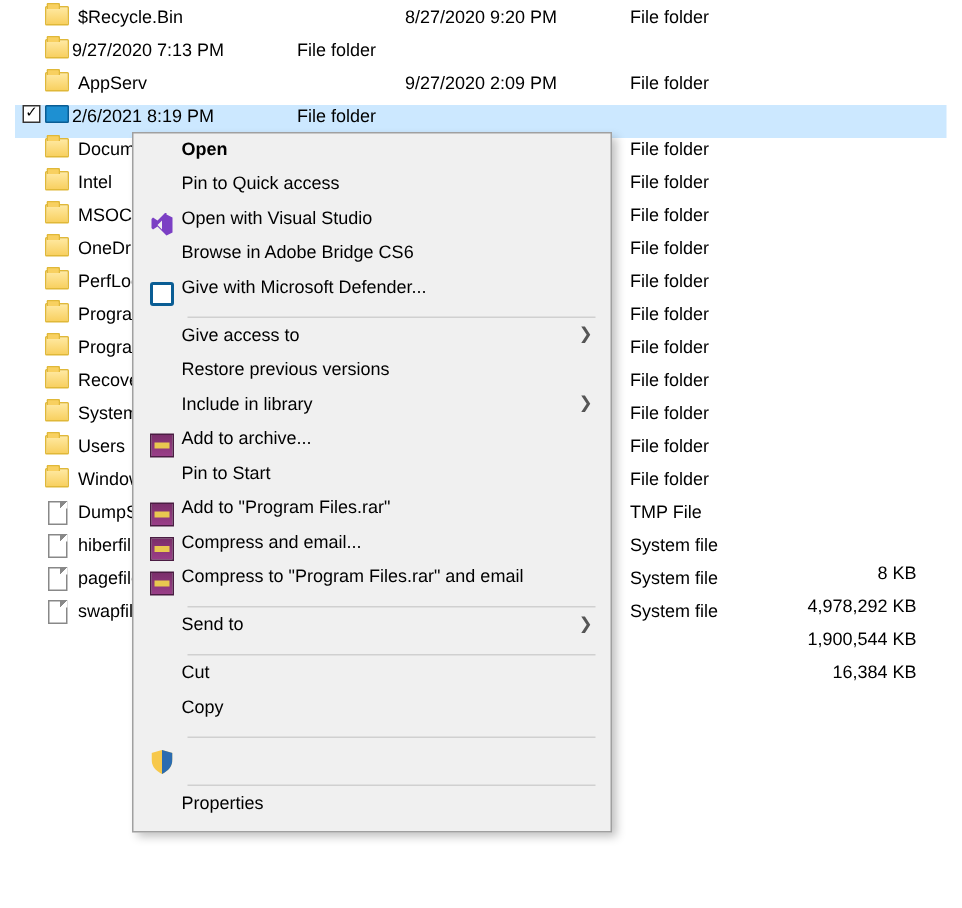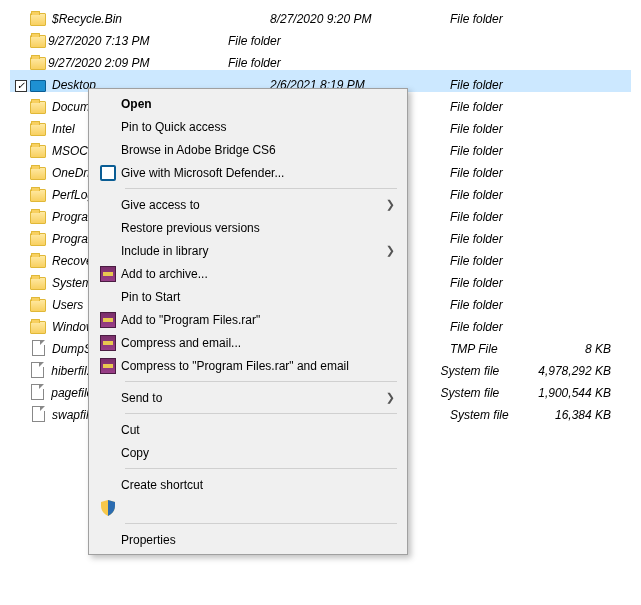--- a/index.html
+++ b/index.html
@@ -13,51 +13,50 @@
     overflow: hidden;
     position: relative;
     color: #000;
   }
   .file-list {
     position: absolute;
     top: 4px; left: 10px; right: 10px;
   }
   .row {
     display: flex;
-    align-items: flex-end;
+    align-items: flex-start;
     height: 22px;
     padding-left: 4px;
-    font-style: italic;
   }
   .row.selected { background: #cce8ff; }
   .col-check { width: 14px; display:flex; align-items:center; justify-content:center;}
   .col-icon  { width: 20px; display:flex; align-items:center; justify-content:center;}
   .col-name  { width: 222px; padding-left: 4px; white-space:nowrap; overflow:hidden; text-overflow:ellipsis;}
   .col-date  { width: 150px; white-space:nowrap; }
-  .col-type  { width: 100px; white-space:nowrap;margin-left:30px; }
-  .col-size  { flex: 1; text-align: right; padding-right: 20px; white-space:nowrap;}
+  .col-type  { width: 100px; white-space:nowrap; }
+  .col-size  { flex: 1; text-align: right; padding-right: 20px; white-space:nowrap;margin-top:41px;}
   .folder-ico { width:16px; height:13px; background: linear-gradient(#ffe9a2,#f8d060); border:1px solid #e0b838; border-radius:1px; position:relative;}
   .folder-ico::before { content:""; position:absolute; top:-3px; left:0; width:7px; height:3px; background:#f8d060; border:1px solid #e0b838; border-bottom:none; border-radius:1px 1px 0 0;}
   .file-ico { width:13px; height:16px; background:#fff; border:1px solid #888; position:relative;}
   .file-ico::before{content:"";position:absolute;top:-1px;right:-1px;width:5px;height:5px;background:linear-gradient(135deg,#888 49%,#fff 51%);}
   .desk-ico { width:16px; height:12px; background:#1e90d2; border:1px solid #0a5d94; border-radius:1px;}
   .check-ico { width:12px;height:12px;border:1px solid #333;display:flex;align-items:center;justify-content:center;font-size:10px;line-height:1;background:#fff;}
 
   
   .ctx {
     position:absolute;
     left:88px; top:88px;
     width:320px;
     background:#f0f0f0;
     border:1px solid #a0a0a0;
     box-shadow:3px 3px 6px rgba(0,0,0,.25);
     padding:3px 2px;
   }
   .ctx-item{
-    display:flex;align-items:center;height:23px;
+    display:flex;height:23px;
     padding:0 10px 0 4px;
   }
   .ctx-icon{width:26px;display:flex;align-items:center;justify-content:center;}
   .ctx-label{flex:1;white-space:nowrap;}
   .ctx-arrow{width:12px;text-align:right;color:#555;font-size:11px;}
   .ctx-sep{height:1px;background:#d0d0d0;margin:4px 8px 4px 34px;}
   .bold{font-weight:600;}
 
   
   .vs-ico{width:16px;height:16px;display:flex;align-items:center;justify-content:center;}
@@ -88,32 +87,32 @@
       </span>
       <span class="col-date">9/27/2020 7:13 PM</span>
       <span class="col-type">File folder</span>
       <span class="col-size"></span>
     </div>
     <div class="row">
       <span class="col-check"></span>
       <span class="col-icon">
         <span class="folder-ico"></span>
       </span>
+      <span class="col-name">AppServ</span>
       <span class="col-date">9/27/2020 2:09 PM</span>
       <span class="col-type">File folder</span>
       <span class="col-size"></span>
     </div>
     <div class="row selected">
       <span class="col-check">
         <span class="check-ico">✓</span>
       </span>
       <span class="col-icon">
         <span class="desk-ico"></span>
       </span>
-      <span class="col-name">Desktop</span>
       <span class="col-date">2/6/2021 8:19 PM</span>
       <span class="col-type">File folder</span>
       <span class="col-size"></span>
     </div>
     <div class="row">
       <span class="col-check"></span>
       <span class="col-icon">
         <span class="folder-ico"></span>
       </span>
       <span class="col-name">Documents and Settings</span>
@@ -267,20 +266,31 @@
       <span class="ctx-icon"></span>
       <span class="ctx-label bold">Open</span>
       <span class="ctx-arrow"></span>
     </div>
     <div class="ctx-item">
       <span class="ctx-icon"></span>
       <span class="ctx-label">Pin to Quick access</span>
       <span class="ctx-arrow"></span>
     </div>
     <div class="ctx-item">
+      <span class="ctx-icon">
+        <span class="vs-ico">
+          <svg viewBox="0 0 16 16">
+            <path fill="#7b3fc4" d="M11 1l4 2v10l-4 2-6-6-3 2-1-1V4l1-1 3 2 6-6zM5 8l3 3V5L5 8z"></path>
+          </svg>
+        </span>
+      </span>
+      <span class="ctx-label">Open with Visual Studio</span>
+      <span class="ctx-arrow"></span>
+    </div>
+    <div class="ctx-item">
       <span class="ctx-icon"></span>
       <span class="ctx-label">Browse in Adobe Bridge CS6</span>
       <span class="ctx-arrow"></span>
     </div>
     <div class="ctx-item">
       <span class="ctx-icon">
         <span class="def-ico"></span>
       </span>
       <span class="ctx-label">Give with Microsoft Defender...</span>
       <span class="ctx-arrow"></span>
@@ -345,25 +355,20 @@
       <span class="ctx-icon"></span>
       <span class="ctx-label">Cut</span>
       <span class="ctx-arrow"></span>
     </div>
     <div class="ctx-item">
       <span class="ctx-icon"></span>
       <span class="ctx-label">Copy</span>
       <span class="ctx-arrow"></span>
     </div>
     <div class="ctx-sep"></div>
-    <div class="ctx-item">
-      <span class="ctx-icon"></span>
-      <span class="ctx-label">Create shortcut</span>
-      <span class="ctx-arrow"></span>
-    </div>
     <div class="ctx-item">
       <span class="ctx-icon">
         <svg class="shld-ico" viewBox="0 0 14 16">
           <path d="M7 0l7 2v4c0 5-3 8-7 10C3 14 0 11 0 6V2l7-2z" fill="#f7c84a"></path>
           <path d="M7 0l7 2v4c0 5-3 8-7 10V0z" fill="#2b6cb0"></path>
         </svg>
       </span>
       <span class="ctx-arrow"></span>
     </div>
     <div class="ctx-sep"></div>

